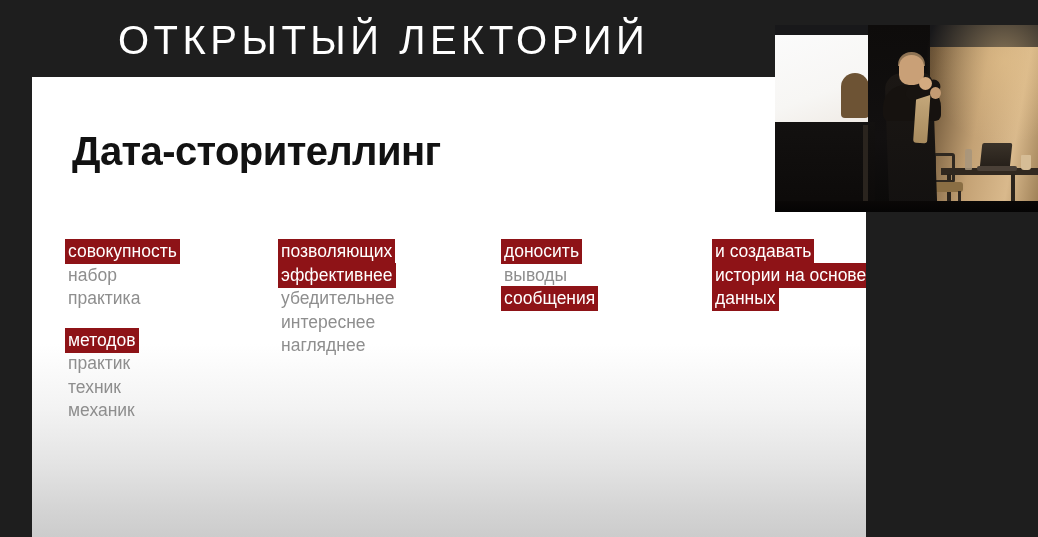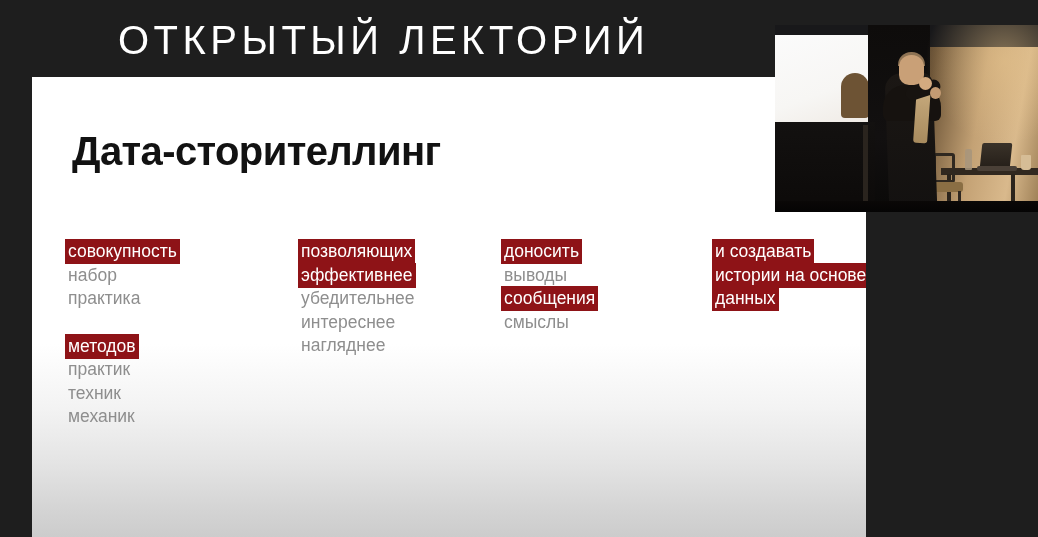--- a/index.html
+++ b/index.html
@@ -54,26 +54,26 @@
   }
 
   
   .column {
     position:absolute;
     font-size:17.5px;
     line-height:23.5px;
     white-space:nowrap;
   }
   .col-1 { left:34px; top:163px; }
-  .col-2 { left:267px; top:163px; }
+  .col-2 { left:247px; top:163px; }
   .col-3 { left:470px; top:163px; }
   .col-4 { left:681px; top:163px; }
 
   .group { margin-bottom:0; }
-  .group + .group { margin-top:24px; }
+  .group + .group { margin-top:18px; }
 
   .line { display:block; height:23.5px; }
   .line > span { display:inline; padding:1px 2px 2px 2px; }
 
   .hl > span {
     background:#8e1317;
     color:#ffffff;
     box-shadow:0 0 0 1px #8e1317;
   }
   .plain > span {
@@ -256,21 +256,20 @@
             <div class="line plain"><span>убедительнее</span></div>
             <div class="line plain"><span>интереснее</span></div>
             <div class="line plain"><span>нагляднее</span></div>
           </div>
         </div>
         <div class="column col-3">
           <div class="group">
             <div class="line hl"><span>доносить</span></div>
             <div class="line plain"><span>выводы</span></div>
             <div class="line hl"><span>сообщения</span></div>
-            <div class="line plain"><span>смыслы</span></div>
           </div>
         </div>
         <div class="column col-4">
           <div class="group">
             <div class="line hl"><span>и создавать</span></div>
             <div class="line hl"><span>истории на основе</span></div>
             <div class="line hl"><span>данных</span></div>
           </div>
         </div>
       </div>

